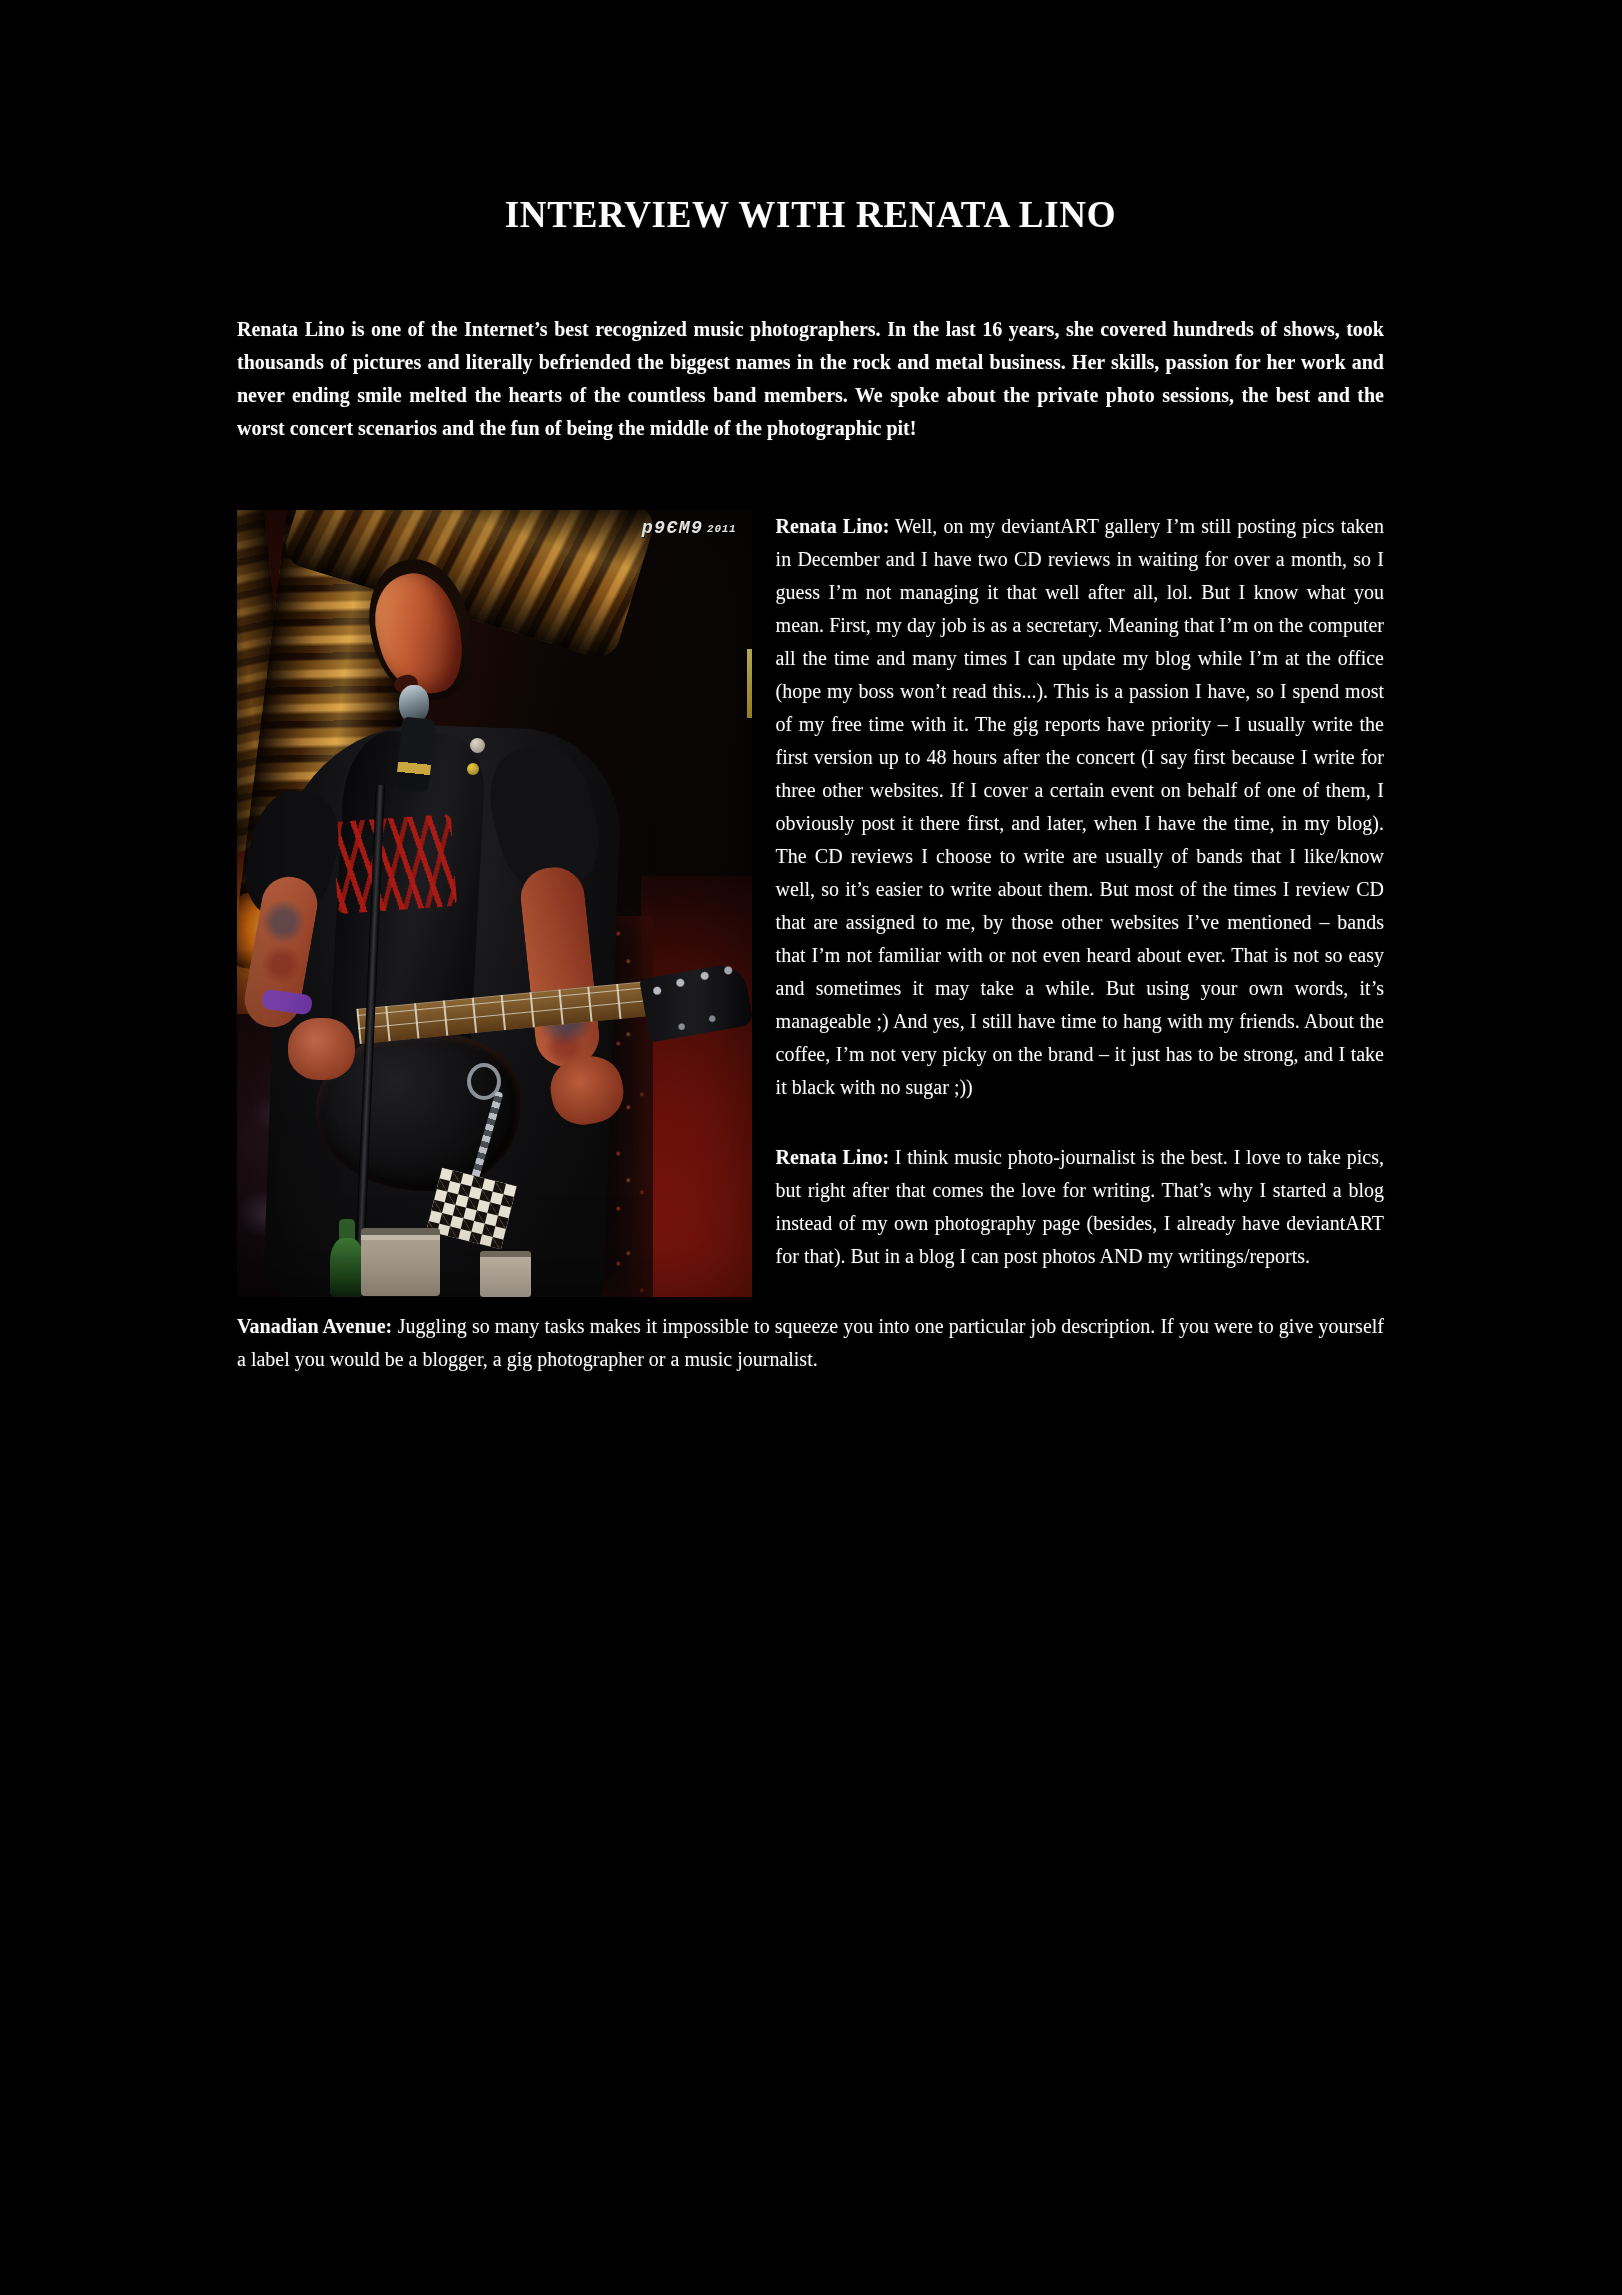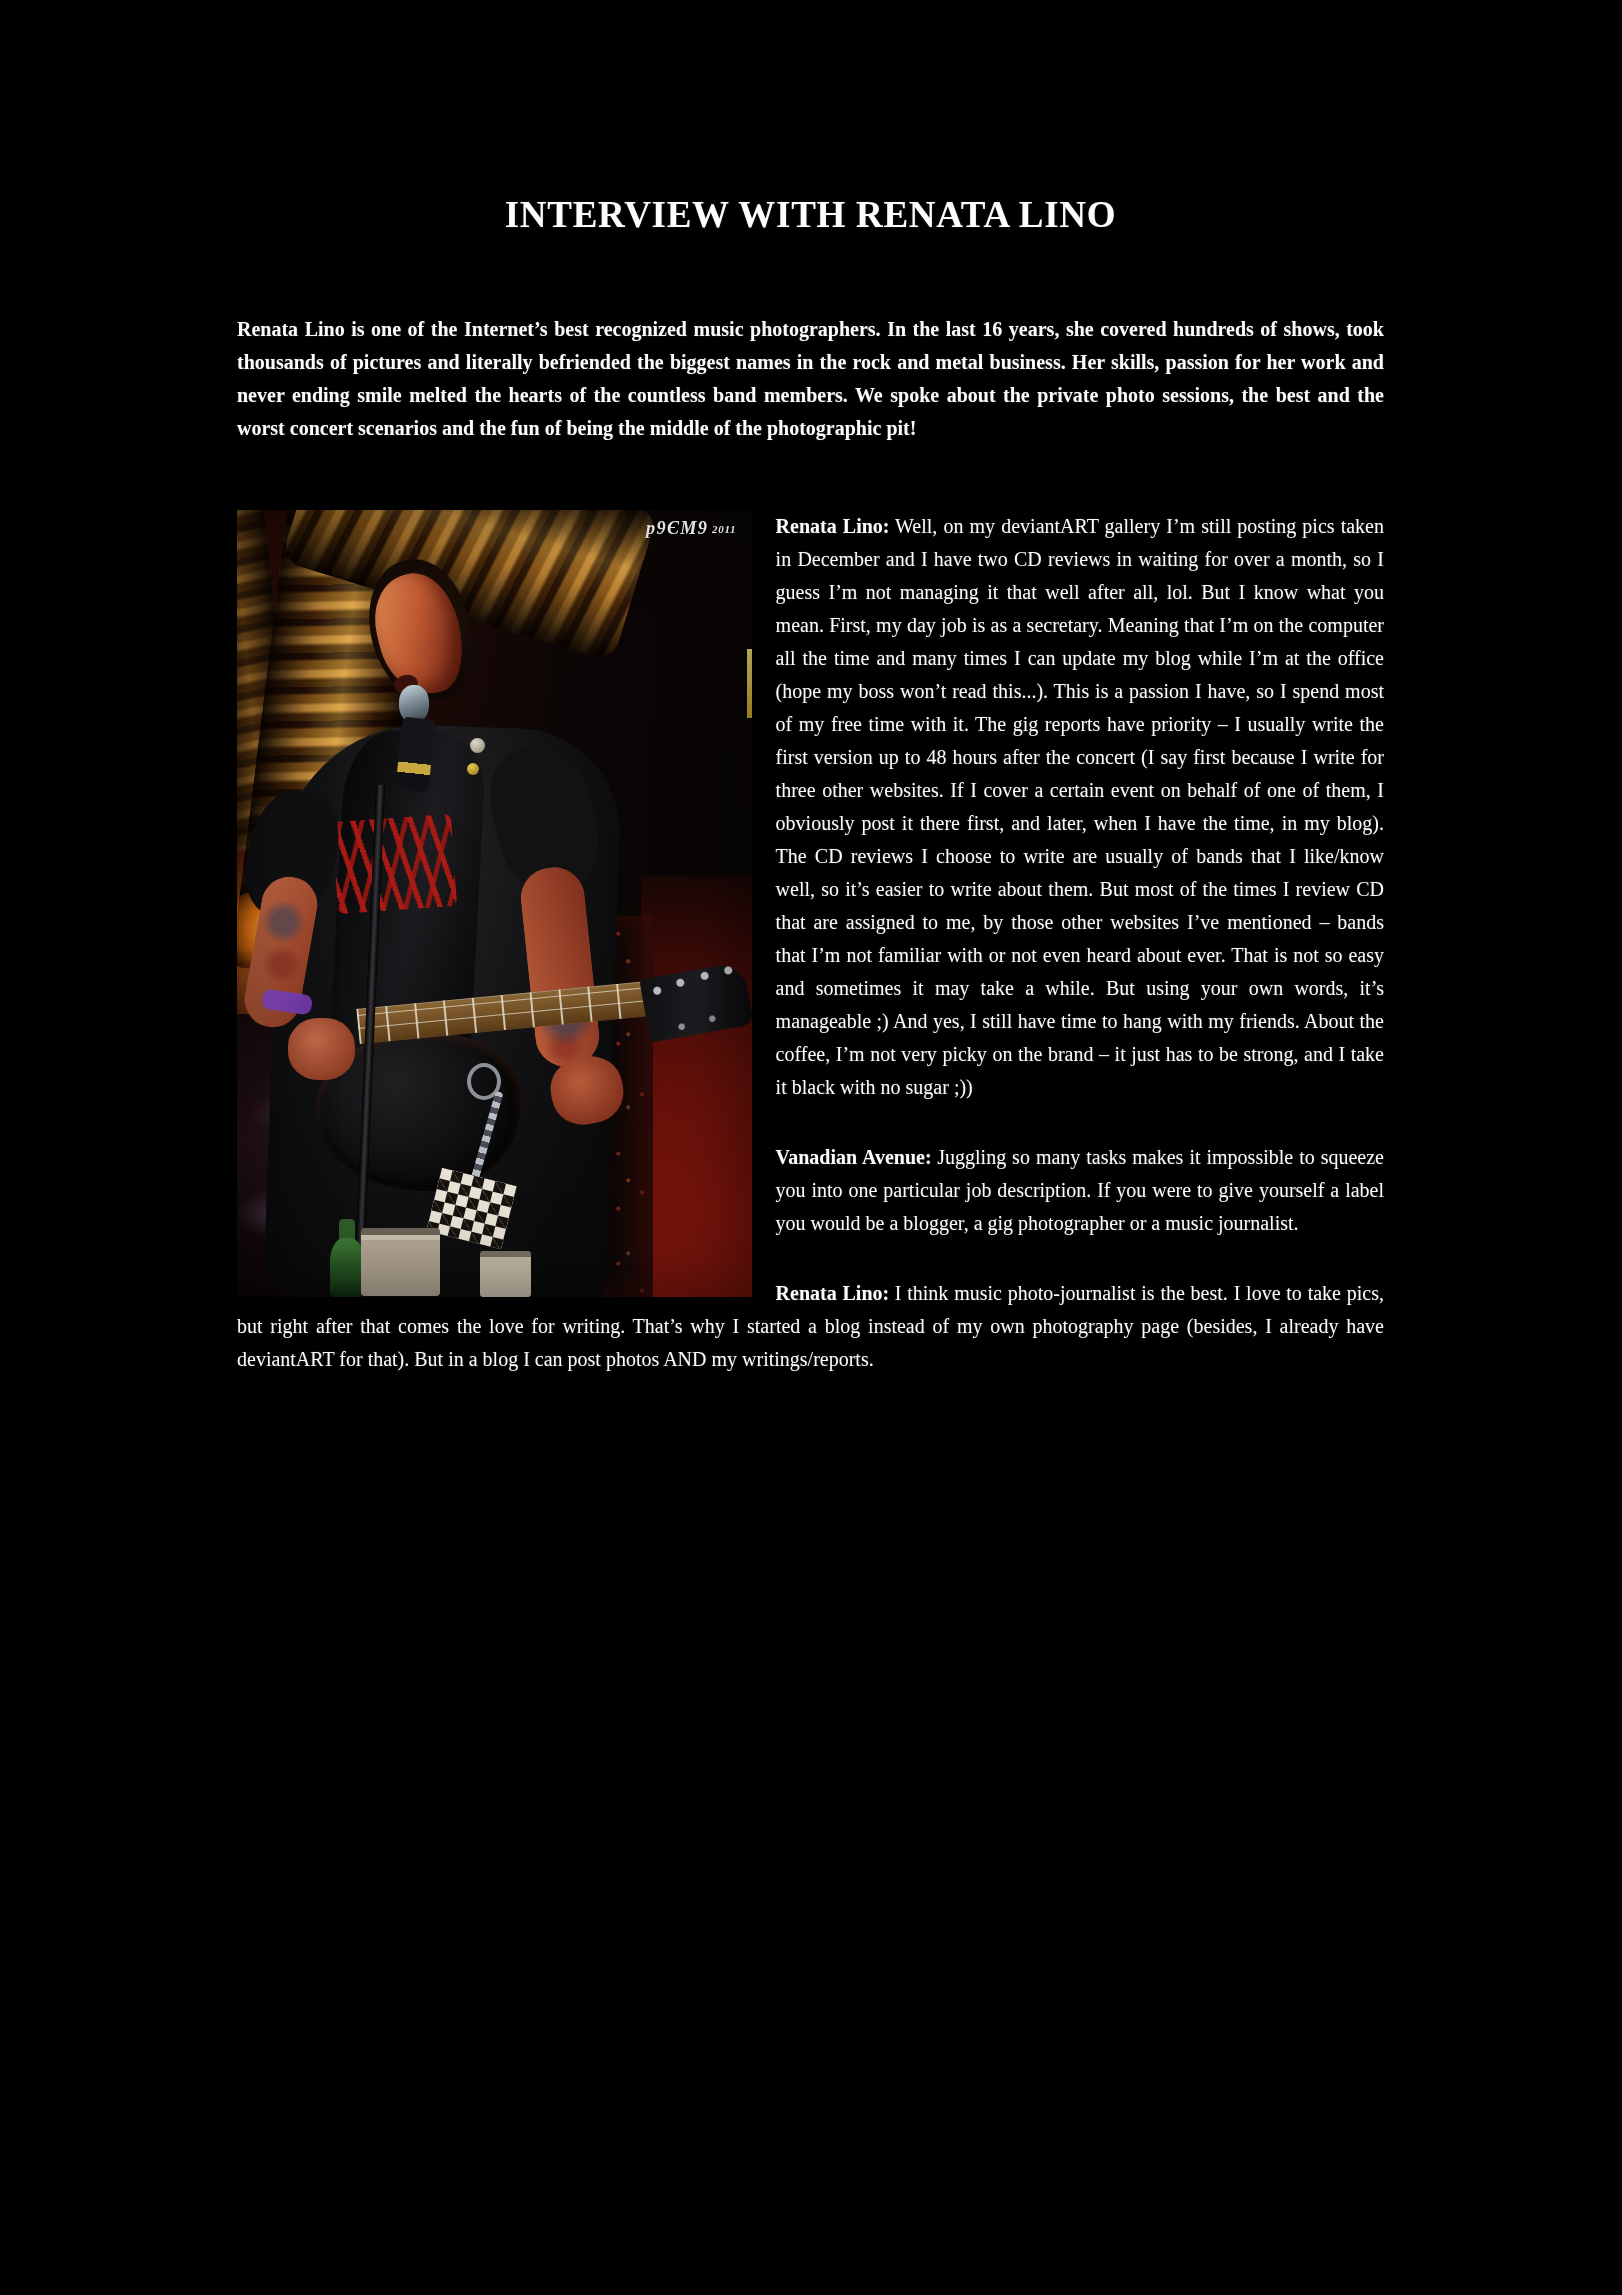--- a/index.html
+++ b/index.html
@@ -38,20 +38,21 @@
   .speaker { font-weight:bold; margin-right:0.28em; }
 
   
   figure.photo {
     float:left;
     width:515px; height:787px;
     margin:0 23.6px 3.9px 0;
     position:relative;
     overflow:hidden;
     background:#080505;
+    font-family:Liberation Mono, monospace;
   }
   .ph { position:absolute; }
   .ph-bg { left:0; top:0; right:0; bottom:0;
     background:
       radial-gradient(111px 157px at 26px 432px, rgba(255,150,40,.75), rgba(200,60,10,.25) 60%, transparent 78%),
       radial-gradient(98px 137px at 16.4px 707px, rgba(230,90,20,.55), transparent 72%),
       radial-gradient(281px 406px at 487px 694px, rgba(130,20,10,.85), rgba(60,10,6,.35) 60%, transparent 82%),
       linear-gradient(100deg,#2a0b06 0%,#1d0906 30%,#0b0605 55%,#080505 100%);
   }
   .duct-far-left { left:-29px; top:-13px; width:73px; height:353px; transform:rotate(-6deg);
@@ -251,19 +252,19 @@
       <div class="ph amp-left"></div>
       <div class="ph amp-right"></div>
       <div class="ph edge-sliver"></div>
       <div class="ph vignette"></div>
       <div class="ph watermark"><span>p9ЄM9</span><span class="wm-year">2011</span></div>
     </figure>
 
 
     <p class="para doc-text"><span class="speaker">Renata Lino:</span><span>Well, on my deviantART gallery I’m still posting pics taken in December and I have two CD reviews in waiting for over a month, so I guess I’m not managing it that well after all, lol. But I know what you mean. First, my day job is as a secretary. Meaning that I’m on the computer all the time and many times I can update my blog while I’m at the office (hope my boss won’t read this...). This is a passion I have, so I spend most of my free time with it. The gig reports have priority – I usually write the first version up to 48 hours after the concert (I say first because I write for three other websites. If I cover a certain event on behalf of one of them, I obviously post it there first, and later, when I have the time, in my blog). The CD reviews I choose to write are usually of bands that I like/know well, so it’s easier to write about them. But most of the times I review CD that are assigned to me, by those other websites I’ve mentioned – bands that I’m not familiar with or not even heard about ever. That is not so easy and sometimes it may take a while. But using your own words, it’s manageable ;) And yes, I still have time to hang with my friends. About the coffee, I’m not very picky on the brand – it just has to be strong, and I take it black with no sugar ;))</span></p>
 
+    <p class="para doc-text"><span class="speaker">Renata Lino:</span><span>I think music photo-journalist is the best. I love to take pics, but right after that comes the love for writing. That’s why I started a blog instead of my own photography page (besides, I already have deviantART for that). But in a blog I can post photos AND my writings/reports.</span></p>
+
     <p class="para doc-text"><span class="speaker">Vanadian Avenue:</span><span>Juggling so many tasks makes it impossible to squeeze you into one particular job description. If you were to give yourself a label you would be a blogger, a gig photographer or a music journalist.</span></p>
-
-    <p class="para doc-text"><span class="speaker">Renata Lino:</span><span>I think music photo-journalist is the best. I love to take pics, but right after that comes the love for writing. That’s why I started a blog instead of my own photography page (besides, I already have deviantART for that). But in a blog I can post photos AND my writings/reports.</span></p>
 
   </div>
 </div>
 
 
 </body></html>

